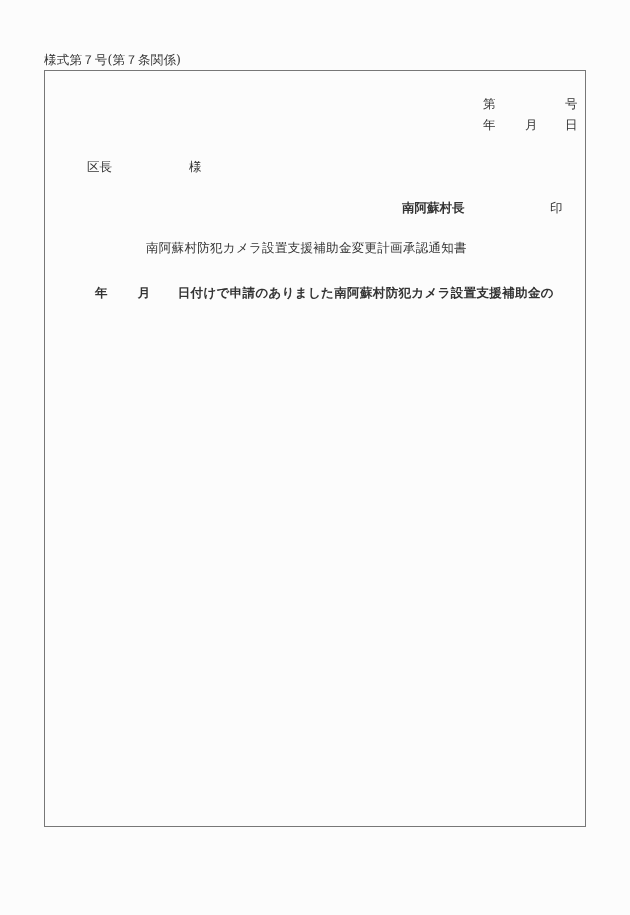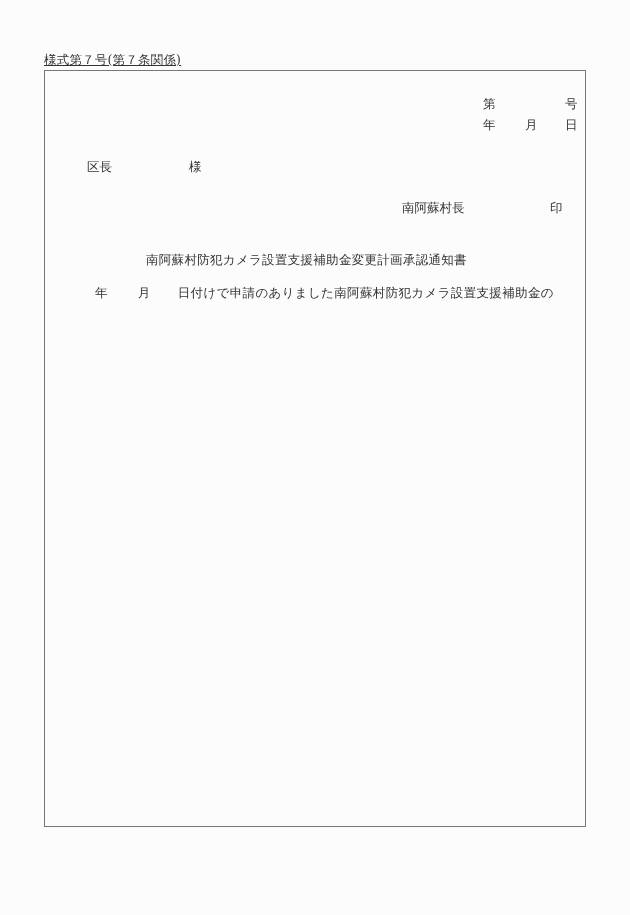--- a/index.html
+++ b/index.html
@@ -1,46 +1,46 @@
 <!DOCTYPE html>
 <html><head>
   <meta charset="utf-8">
   <style>
     html, body { margin: 0; padding: 0; }
     body {
       width: 630px; height: 915px; background: #fcfcfc; position: relative; overflow: hidden;
       font-family: "DejaVu Serif", "Liberation Serif", serif; color: #333; font-size: 12.5px;
     }
     .abs { position: absolute; white-space: nowrap; line-height: 1; }
-    .form-label { left: 44px; top: 54px; font-size: 12.5px; letter-spacing: 0.2px; text-decoration: underline; }
+    .form-label { left: 44px; top: 54px; font-size: 12.5px; letter-spacing: 0.2px; }
     .frame { position: absolute; left: 44px; top: 70px; width: 542px; height: 757px;
       border: 1.5px solid #777; box-sizing: border-box; }
     .body-text { position: absolute; left: 54px; top: 283px; width: 526px;
       font-size: 12.5px; line-height: 19px; white-space: normal; letter-spacing: 0.35px; }
-    .body-text .ln { display: block; white-space: nowrap; }
+    .body-text .ln { display: block; white-space: nowrap; font-weight: bold; }
   </style>
 </head>
 <body>
 
 <div class="abs form-label">様式第７号(第７条関係)</div>
 
 <div class="frame"></div>
 
 <div class="abs" style="left:483px; top:98px;">第</div>
 <div class="abs" style="left:565px; top:98px;">号</div>
 
 <div class="abs" style="left:483px; top:119px;">年</div>
 <div class="abs" style="left:525px; top:119px;">月</div>
 <div class="abs" style="left:565px; top:119px;">日</div>
 
 <div class="abs" style="left:87px; top:161px;">区長</div>
 <div class="abs" style="left:189px; top:161px;">様</div>
 
-<div class="abs" style="left:402px; top:202px;">南阿蘇村長</div>
+<div class="abs" style="left:402px; top:202px;font-weight:bold;">南阿蘇村長</div>
 <div class="abs" style="left:550px; top:202px;">印</div>
 
-<div class="abs" style="left:146px; top:242px; letter-spacing:0.3px;margin-top:12px;">南阿蘇村防犯カメラ設置支援補助金変更計画承認通知書</div>
+<div class="abs" style="left:146px; top:242px; letter-spacing:0.3px;">南阿蘇村防犯カメラ設置支援補助金変更計画承認通知書</div>
 
 <div class="body-text">
   <span class="ln">
     <span style="display:inline-block; width:41px;"></span><span>年</span><span style="display:inline-block; width:30px;"></span><span>月</span><span style="display:inline-block; width:27px;"></span><span>日付けで申請のありました南阿蘇村防犯カメラ設置支援補助金の</span>
   </span>
 </div>
 
 </body></html>

